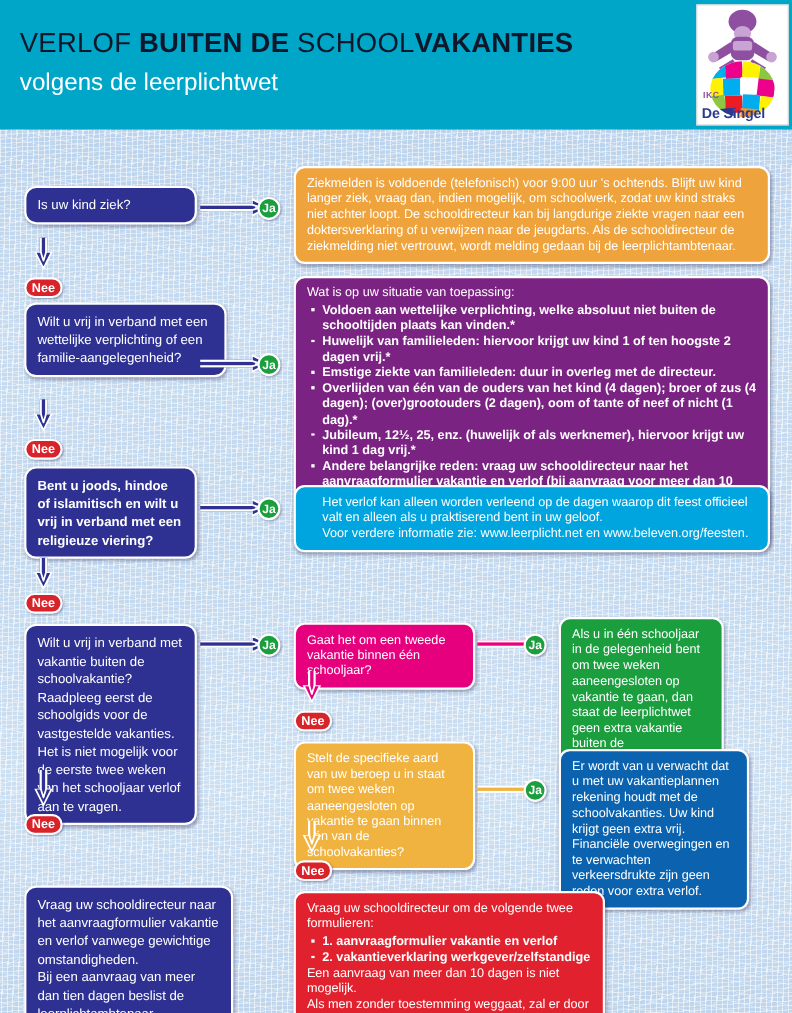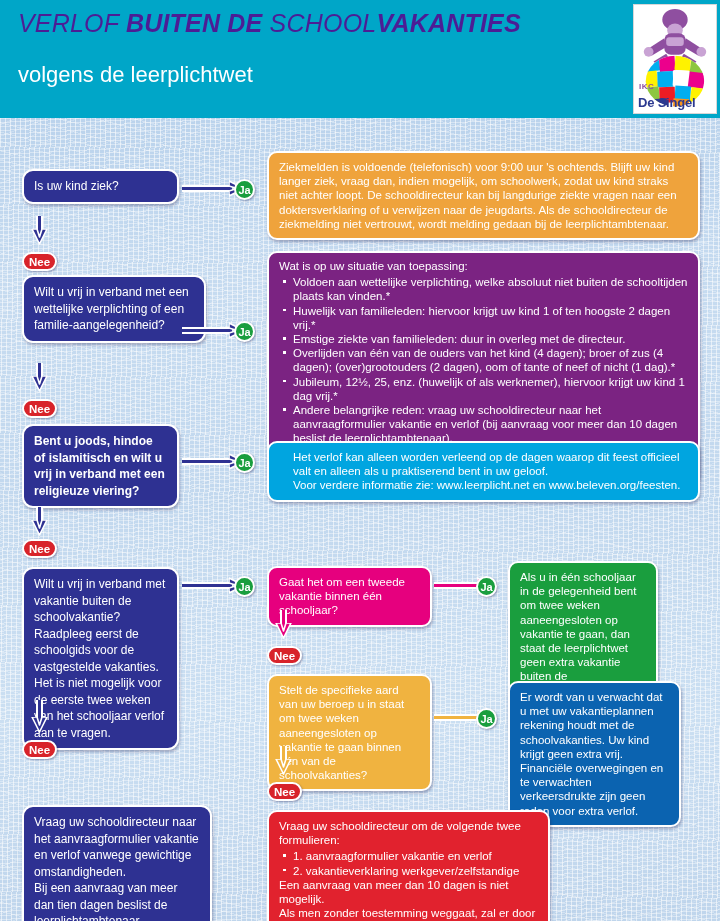--- a/index.html
+++ b/index.html
@@ -18,26 +18,25 @@
 
   
   #header {
     position: absolute;
     left: 0; top: 0;
     width: 720px; height: 118px;
     background: #00A6C8;
   }
   #header-title {
     position: absolute;
-    left: 18px; top: 9px;
-    color: #4c1d95;
+    left: 18px; top: 25px;
+    color: #0f172a;
     font-size: 25px;
     letter-spacing: 0.2px;
     white-space: nowrap;
-    font-style: italic;
   }
   #header-title .lt { font-weight: 400; }
   #header-title .bd { font-weight: 700; }
   #header-sub {
     position: absolute;
     left: 18px; top: 62px;
     color: #ffffff;
     font-size: 22px;
     font-weight: 400;
   }
@@ -101,21 +100,21 @@
   .box.orange  { background: #EFA33C; }
   .box.purple  { background: #7B2382; }
   .box.cyan    { background: #00A5E0; }
   .box.magenta { background: #E6007E; }
   .box.green   { background: #1A9E3E; }
   .box.yellow  { background: #F0B340; }
   .box.blue    { background: #0B63B0; }
   .box.red     { background: #E1222E; }
 
   .box p { margin: 0; }
-  .box ul { list-style: none; margin: 2px 0 0 0; padding: 0; }
+  .box ul { list-style: none; margin: 2px 0 0 0; padding: 0; font-weight: bold; }
   .box ul li {
     position: relative;
     padding-left: 14px;
     margin-bottom: 0px;
   }
   .box ul li::before {
     content: "";
     position: absolute;
     left: 4px; top: 5px;
     width: 2.5px; height: 2.5px;

